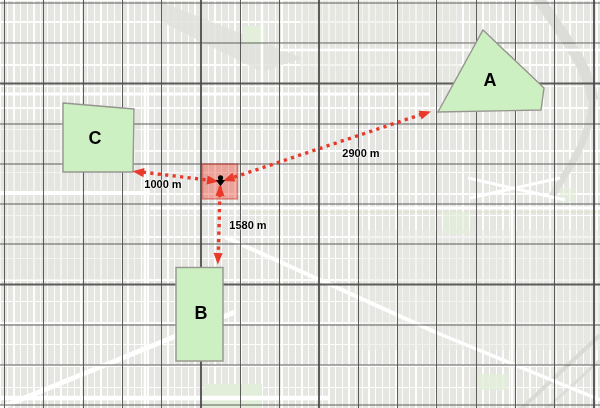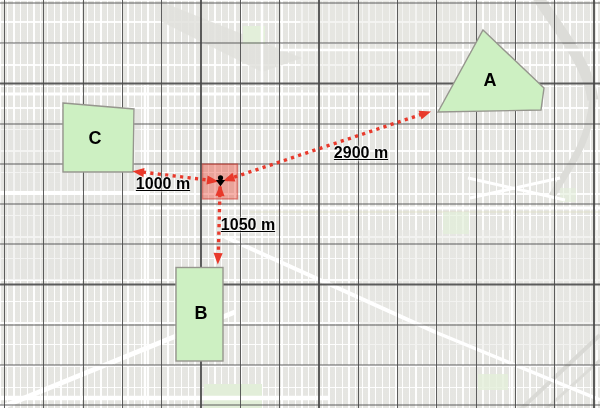--- a/index.html
+++ b/index.html
@@ -24,23 +24,22 @@
       repeating-linear-gradient(to bottom, rgba(72,72,72,0.88) 0 1.15px, rgba(0,0,0,0) 1.15px 40.2px);
     background-position:4px 0,0 2.5px;
   }
   svg{position:absolute;inset:0;}
   .zone-label{
     position:absolute;transform:translate(-50%,-50%);
     font-weight:bold;font-size:18px;color:#000;line-height:1;
   }
   .dist-label{
     position:absolute;transform:translate(-50%,-50%);
-    font-weight:bold;font-size:16px;color:#000;line-height:1;white-space:nowrap;
+    font-weight:bold;font-size:11px;color:#000;line-height:1;white-space:nowrap;
     text-shadow:0 0 2px #fff,0 0 2px #fff,0 0 1px #fff;
-    text-decoration:underline;
   }
 </style>
 </head>
 <body>
 
 <div id="stage">
 
   <div id="map-base"></div>
 
   <svg width="600" height="408" viewBox="0 0 600 408">
@@ -113,15 +112,15 @@
       <path d="M215.8,180 L225.2,180 L220.5,186.3 Z"></path>
     </g>
   </svg>
 
   <div class="zone-label" style="left:490px;top:80px">A</div>
   <div class="zone-label" style="left:201px;top:313px">B</div>
   <div class="zone-label" style="left:95px;top:138px">C</div>
 
   <div class="dist-label" style="left:361px;top:153px">2900 m</div>
   <div class="dist-label" style="left:163px;top:184px">1000 m</div>
-  <div class="dist-label" style="left:248px;top:225px">1050 m</div>
+  <div class="dist-label" style="left:248px;top:225px">1580 m</div>
 
 </div>
 
 </body></html>

